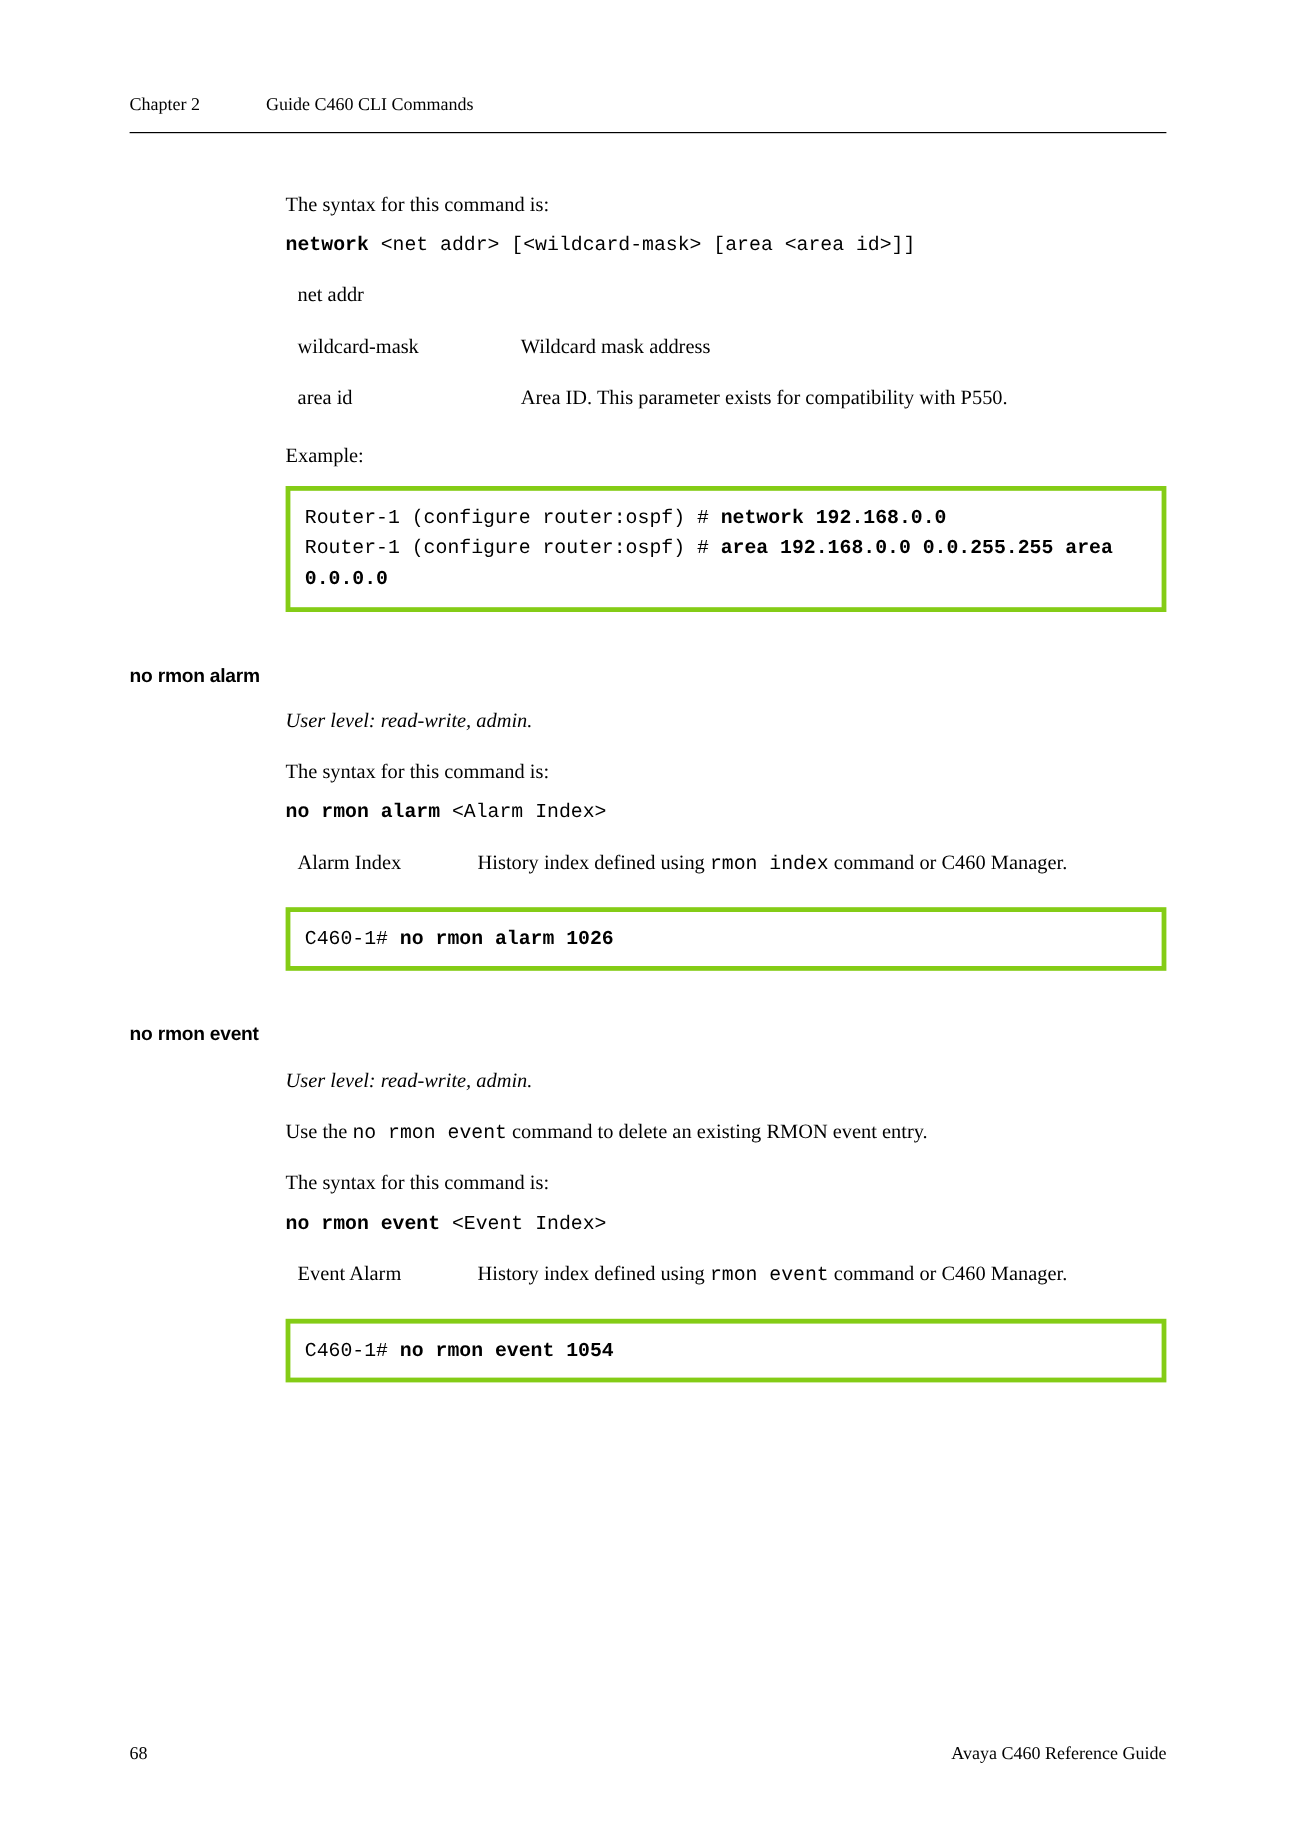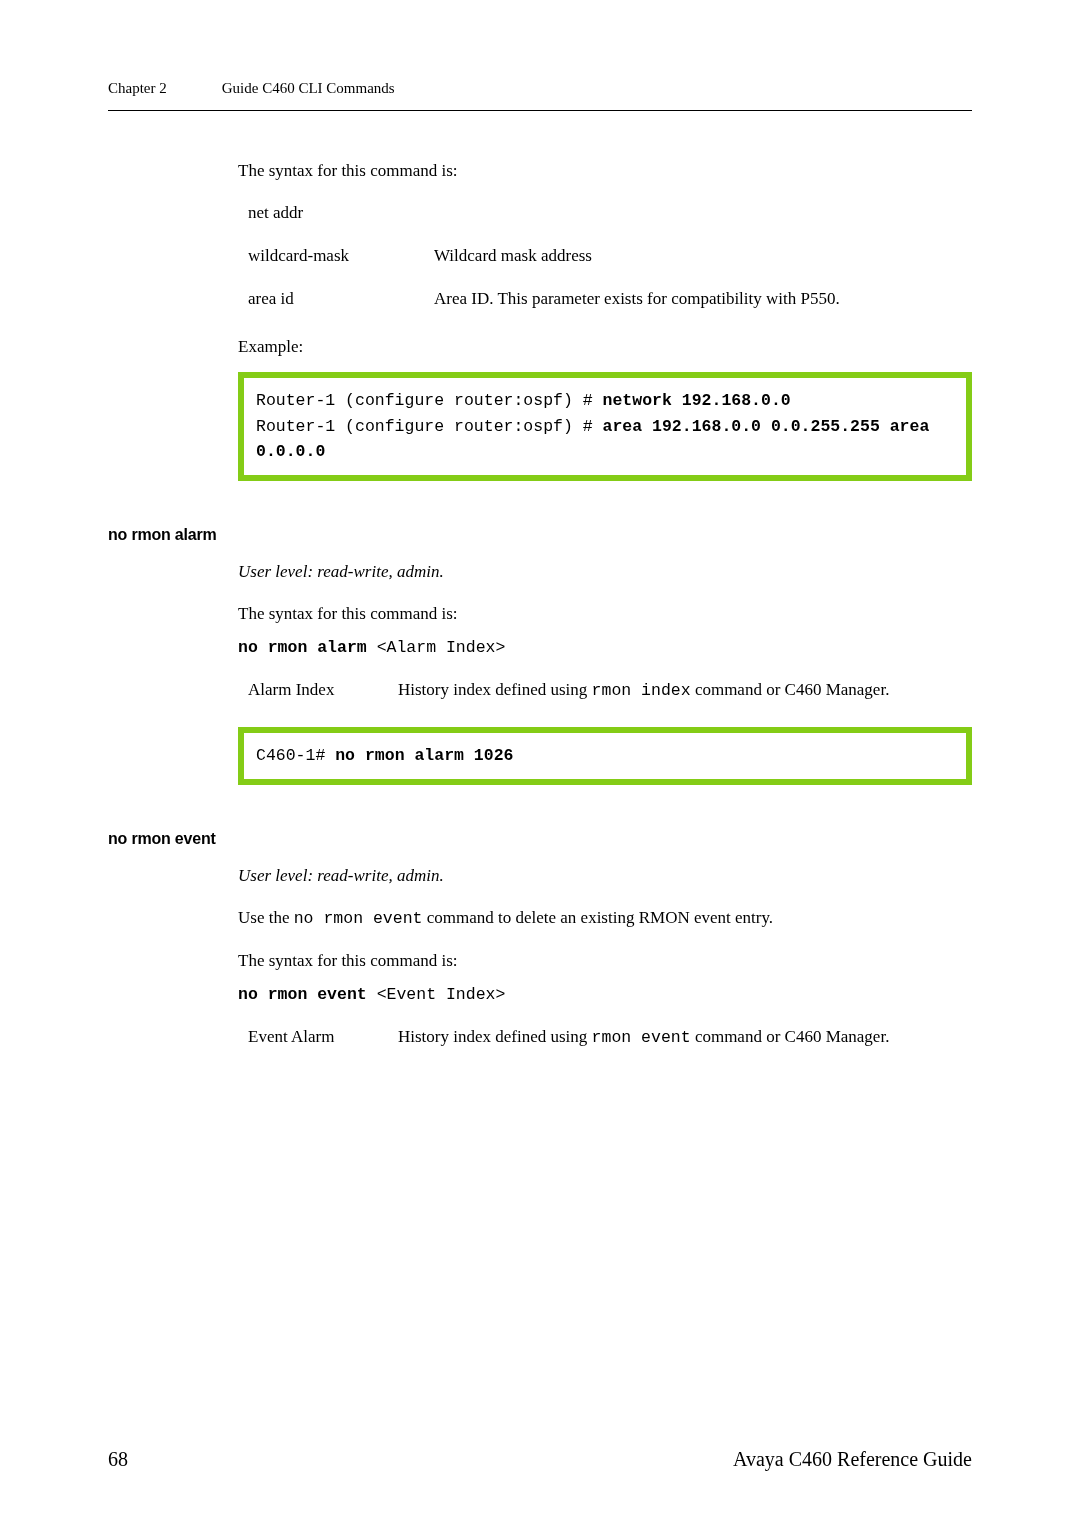--- a/index.html
+++ b/index.html
@@ -50,21 +50,21 @@
   }
   .params .term {
     flex: 0 0 186px;
   }
   .params .def {
     flex: 1;
   }
   .italic { font-style: italic; }
   .example-label { margin: 4px 0 12px 0; }
   .code-box {
-    border: 6px solid #84cc16;
+    border: 4px solid #84cc16;
     padding: 10px 12px;
     font-family: "Courier New", Courier, monospace;
     font-size: 16.5px;
     white-space: pre-wrap;
     line-height: 1.55;
     margin-bottom: 42px;
   }
   h2.section {
     font-family: Arial, Helvetica, sans-serif;
     font-weight: bold;
@@ -73,35 +73,38 @@
     letter-spacing: -0.2px;
   }
   .footer {
     width: 1080px;
     position: absolute;
     bottom: 54px;
     left: 0;
     padding: 0 108px;
     display: flex;
     justify-content: space-between;
-    font-size: 20px;
+    font-size: 15px;
   }
 </style>
 </head>
 <body>
 
 <div class="page">
 
   <div class="running-head">
     <span class="chap-left">Chapter 2</span>
     <span class="chap-right">Guide C460 CLI Commands</span>
   </div>
 
   <div class="indent-block">
     <p class="syntax">The syntax for this command is:</p>
+    <p class="syntax">
+      <span class="bold-code">network</span><span class="code-inline"> &lt;net addr&gt; [&lt;wildcard-mask&gt; [area &lt;area id&gt;]]</span>
+    </p>
 
     <div class="params">
       <div class="row">
         <div class="term">net addr</div>
       </div>
       <div class="row">
         <div class="term">wildcard-mask</div>
         <div class="def">Wildcard mask address</div>
       </div>
       <div class="row">
@@ -145,20 +148,21 @@
       <span class="bold-code">no rmon event</span><span class="code-inline"> &lt;Event Index&gt;</span>
     </p>
     <div class="params">
       <div class="row">
         <div class="term" style="flex:0 0 150px">Event Alarm</div>
         <div class="def">
           <span>History index defined using </span><span class="code-inline">rmon event</span><span> command or C460 Manager.</span>
         </div>
       </div>
     </div>
+    <div class="code-box" style="margin-bottom:0"><span>C460-1# </span><span class="bold-code">no rmon event 1054</span></div>
   </div>
 
 </div>
 
 <div class="footer">
   <span>68</span>
   <span>Avaya C460 Reference Guide</span>
 </div>
 
 </body></html>

